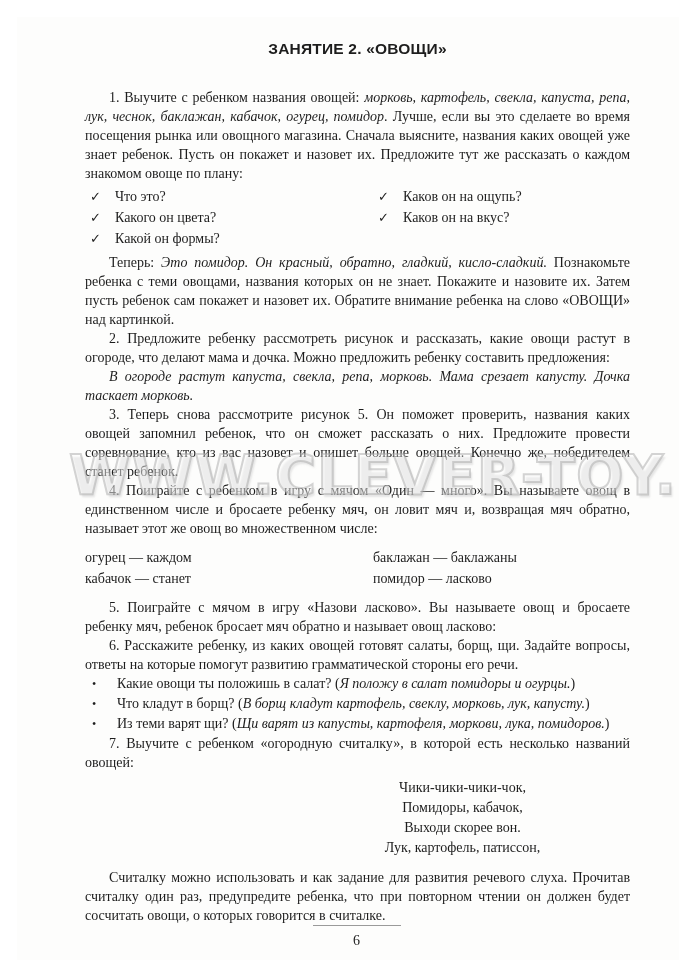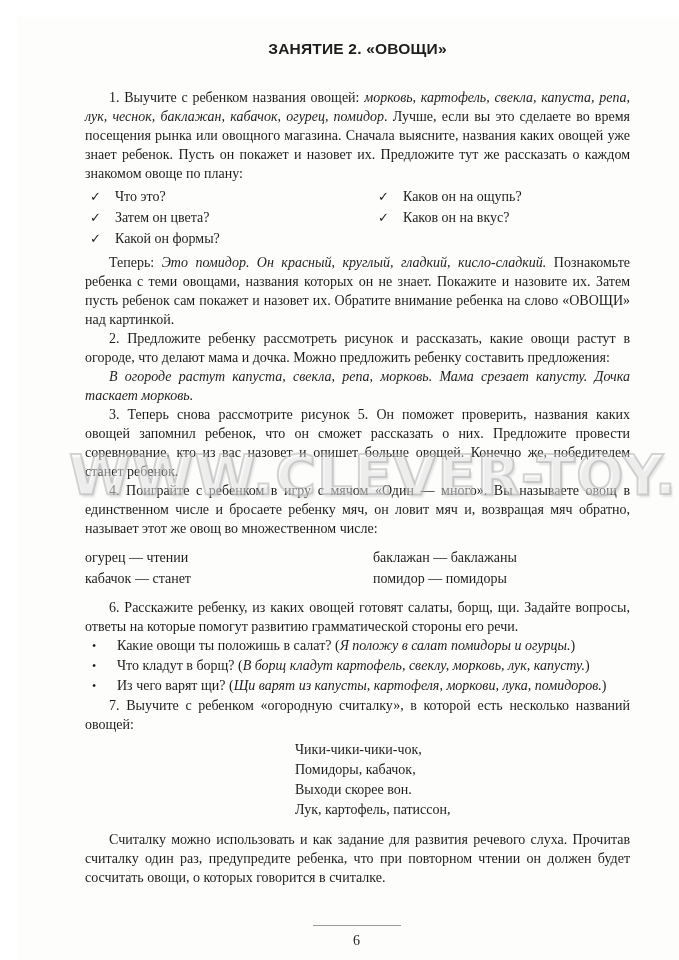--- a/index.html
+++ b/index.html
@@ -65,20 +65,21 @@
   .bullet {
     width: 32px;
     flex: 0 0 32px;
     padding-left: 7px;
     box-sizing: border-box;
     font-size: 12px;
   }
   .rhyme {
     margin: 6px 0 10px 210px;
     line-height: 20px;
+    text-align: center;
   }
   .footer {
     position: absolute;
     left: 0;
     top: 908px;
     width: 679px;
     text-align: center;
   }
   .footer-line {
     width: 88px;
@@ -118,72 +119,73 @@
   <p class="para"><span>1. Выучите с ребенком названия овощей: </span><span class="it">морковь, картофель, свекла, капуста, репа, лук, чеснок, баклажан, кабачок, огурец, помидор</span><span>. Лучше, если вы это сделаете во время посещения рынка или овощного магазина. Сначала выясните, названия каких овощей уже знает ребенок. Пусть он покажет и назовет их. Предложите тут же рассказать о каждом знакомом овоще по плану:</span></p>
 
   <div class="cols">
     <div class="col-left">
       <div class="check-item">
         <span class="check">✓</span>
         <span>Что это?</span>
       </div>
       <div class="check-item">
         <span class="check">✓</span>
-        <span>Затем он цвета?</span>
+        <span>Какого он цвета?</span>
       </div>
       <div class="check-item">
         <span class="check">✓</span>
         <span>Какой он формы?</span>
       </div>
     </div>
     <div class="col-right">
       <div class="check-item">
         <span class="check">✓</span>
         <span>Каков он на ощупь?</span>
       </div>
       <div class="check-item">
         <span class="check">✓</span>
         <span>Каков он на вкус?</span>
       </div>
     </div>
   </div>
 
-  <p class="para"><span>Теперь: </span><span class="it">Это помидор. Он красный, круглый, гладкий, кисло-сладкий.</span><span> Познакомьте ребенка с теми овощами, названия которых он не знает. Покажите и назовите их. Затем пусть ребенок сам покажет и назовет их. Обратите внимание ребенка на слово «ОВОЩИ» над картинкой.</span></p>
+  <p class="para"><span>Теперь: </span><span class="it">Это помидор. Он красный, обратно, гладкий, кисло-сладкий.</span><span> Познакомьте ребенка с теми овощами, названия которых он не знает. Покажите и назовите их. Затем пусть ребенок сам покажет и назовет их. Обратите внимание ребенка на слово «ОВОЩИ» над картинкой.</span></p>
   <p class="para"><span>2. Предложите ребенку рассмотреть рисунок и рассказать, какие овощи растут в огороде, что делают мама и дочка. Можно предложить ребенку составить предложения:</span></p>
   <p class="para"><span class="it">В огороде растут капуста, свекла, репа, морковь. Мама срезает капусту. Дочка таскает морковь.</span></p>
   <p class="para"><span>3. Теперь снова рассмотрите рисунок 5. Он поможет проверить, названия каких овощей запомнил ребенок, что он сможет рассказать о них. Предложите провести соревнование, кто из вас назовет и опишет больше овощей. Конечно же, победителем станет ребенок.</span></p>
   <p class="para"><span>4. Поиграйте с ребенком в игру с мячом «Один — много». Вы называете овощ в единственном числе и бросаете ребенку мяч, он ловит мяч и, возвращая мяч обратно, называет этот же овощ во множественном числе:</span></p>
 
   <div class="cols pairs">
     <div class="col-left">
-      <div class="pair-line">огурец — чтении</div>
+      <div class="pair-line">огурец — каждом</div>
       <div class="pair-line">кабачок — станет</div>
     </div>
     <div class="col-right">
       <div class="pair-line">баклажан — баклажаны</div>
-      <div class="pair-line">помидор — помидоры</div>
-    </div>
-  </div>
-
+      <div class="pair-line">помидор — ласково</div>
+    </div>
+  </div>
+
+  <p class="para"><span>5. Поиграйте с мячом в игру «Назови ласково». Вы называете овощ и бросаете ребенку мяч, ребенок бросает мяч обратно и называет овощ ласково:</span></p>
 
 
   <p class="para"><span>6. Расскажите ребенку, из каких овощей готовят салаты, борщ, щи. Задайте вопросы, ответы на которые помогут развитию грамматической стороны его речи.</span></p>
 
   <div>
     <div class="bullet-item">
       <span class="bullet">•</span>
       <span><span>Какие овощи ты положишь в салат? (</span><span class="it">Я положу в салат помидоры и огурцы.</span><span>)</span></span>
     </div>
     <div class="bullet-item">
       <span class="bullet">•</span>
       <span><span>Что кладут в борщ? (</span><span class="it">В борщ кладут картофель, свеклу, морковь, лук, капусту.</span><span>)</span></span>
     </div>
     <div class="bullet-item">
       <span class="bullet">•</span>
-      <span><span>Из чего варят щи? (</span><span class="it">Щи варят из капусты, картофеля, моркови, лука, помидоров.</span><span>)</span></span>
+      <span><span>Из теми варят щи? (</span><span class="it">Щи варят из капусты, картофеля, моркови, лука, помидоров.</span><span>)</span></span>
     </div>
   </div>
 
   <p class="para"><span>7. Выучите с ребенком «огородную считалку», в которой есть несколько названий овощей:</span></p>
 
   <div class="rhyme">
     <div>Чики-чики-чики-чок,</div>
     <div>Помидоры, кабачок,</div>
     <div>Выходи скорее вон.</div>
     <div>Лук, картофель, патиссон,</div>

